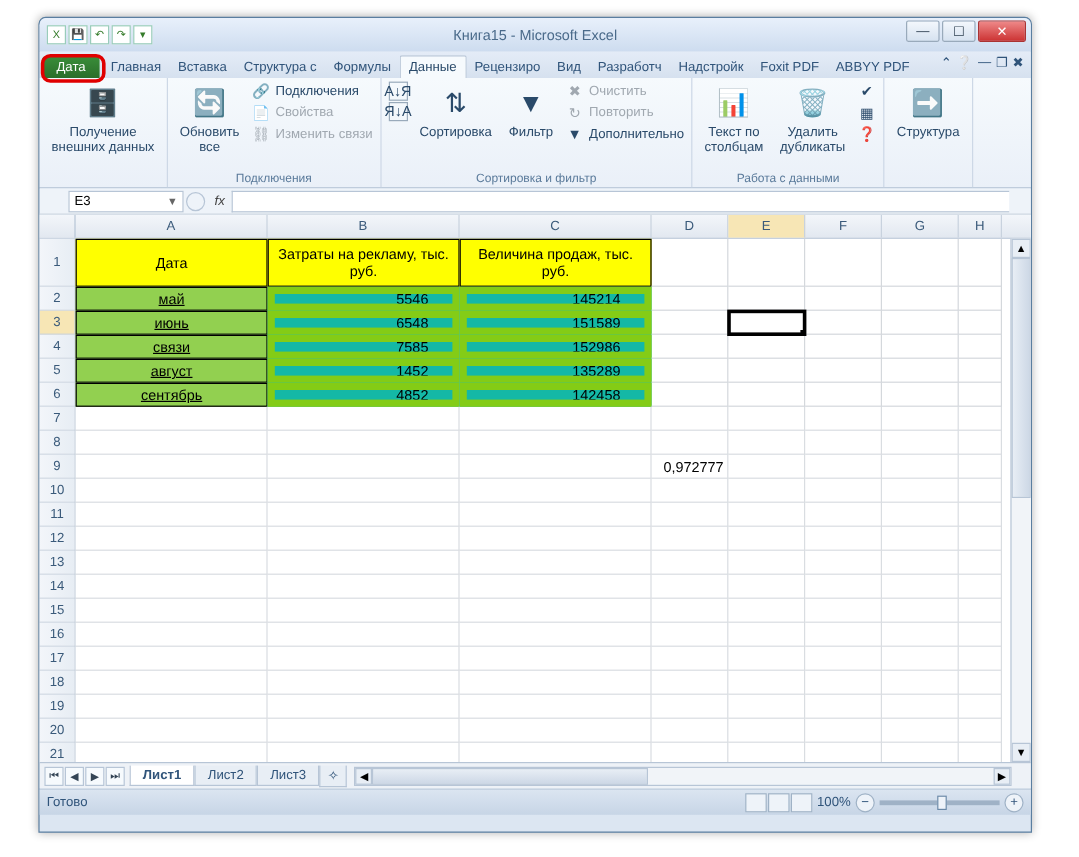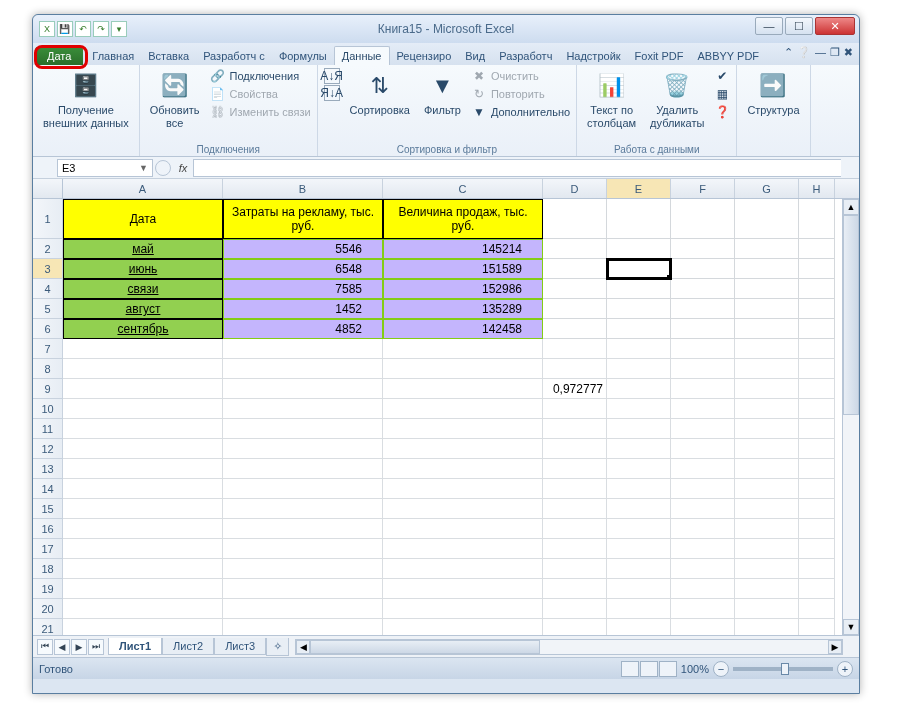--- a/index.html
+++ b/index.html
@@ -59,21 +59,21 @@
 .row { display: flex; height: 20px; }
 .row.hdrrow { height: 40px; }
 .rnum { width: 30px; border-right: 1px solid #c8d2de; border-bottom: 1px solid #c8d2de; background: linear-gradient(90deg,#f3f6fa,#e7edf4); text-align: center; font-size: 11px; color: #3a5a7a; display: flex; align-items: center; justify-content: center; }
 .rnum.sel { background: #f7e6b5; }
 .cell { border-right: 1px solid #d4d8dc; border-bottom: 1px solid #d4d8dc; font-size: 12px; padding: 1px 3px; overflow: hidden; display: flex; align-items: center; }
 .cell.txt-r { justify-content: flex-end; }
 
 
 .hdrcell { background: #ffff00; border: 1px solid #000; justify-content: center; text-align: center; line-height: 1.2; }
 .greencell { background: #92d050; border: 1px solid #000; justify-content: center; text-decoration: underline; }
-.datacell { background: #c4b5fd; border: 1px solid #84cc16; justify-content: flex-end; padding-right: 20px; }
+.datacell { background: #14b8a6; border: 6px solid #84cc16; justify-content: flex-end; padding-right: 20px; }
 .plainrow .cell { border-right: 1px solid #d9dde1; border-bottom: 1px solid #d9dde1; }
 
 .selcell { outline: 3px solid #000; outline-offset: -2px; position: relative; }
 .selcell::after { content: ""; position: absolute; right: -3px; bottom: -3px; width: 6px; height: 6px; background: #000; }
 
 
 .sheetbar { height: 22px; background: #eef2f7; border-top: 1px solid #b7c5d6; display: flex; align-items: center; font-size: 11px; position: relative; }
 .navbtns { display: flex; gap: 1px; padding: 0 4px; }
 .navbtn { width: 16px; height: 16px; border: 1px solid #b7c5d6; background: #f6fafd; font-size: 9px; display: flex; align-items: center; justify-content: center; color: #345; }
 .sheettab { padding: 2px 10px; border: 1px solid #b7c5d6; border-top: none; background: #e8eef5; color: #30547a; cursor: pointer; }
@@ -117,21 +117,21 @@
       <div class="winbtn close">✕</div>
     </div>
   </div>
 
   <div class="highlight"></div>
 
   <div class="tabs">
     <div class="tab file">Дата</div>
     <div class="tab">Главная</div>
     <div class="tab">Вставка</div>
-    <div class="tab">Разработч с</div>
+    <div class="tab">Структура с</div>
     <div class="tab">Формулы</div>
     <div class="tab active">Данные</div>
     <div class="tab">Рецензиро</div>
     <div class="tab">Вид</div>
     <div class="tab">Разработч</div>
     <div class="tab">Надстройк</div>
     <div class="tab">Foxit PDF</div>
     <div class="tab">ABBYY PDF</div>
     <div class="tabs-right">
       <span>⌃</span>

